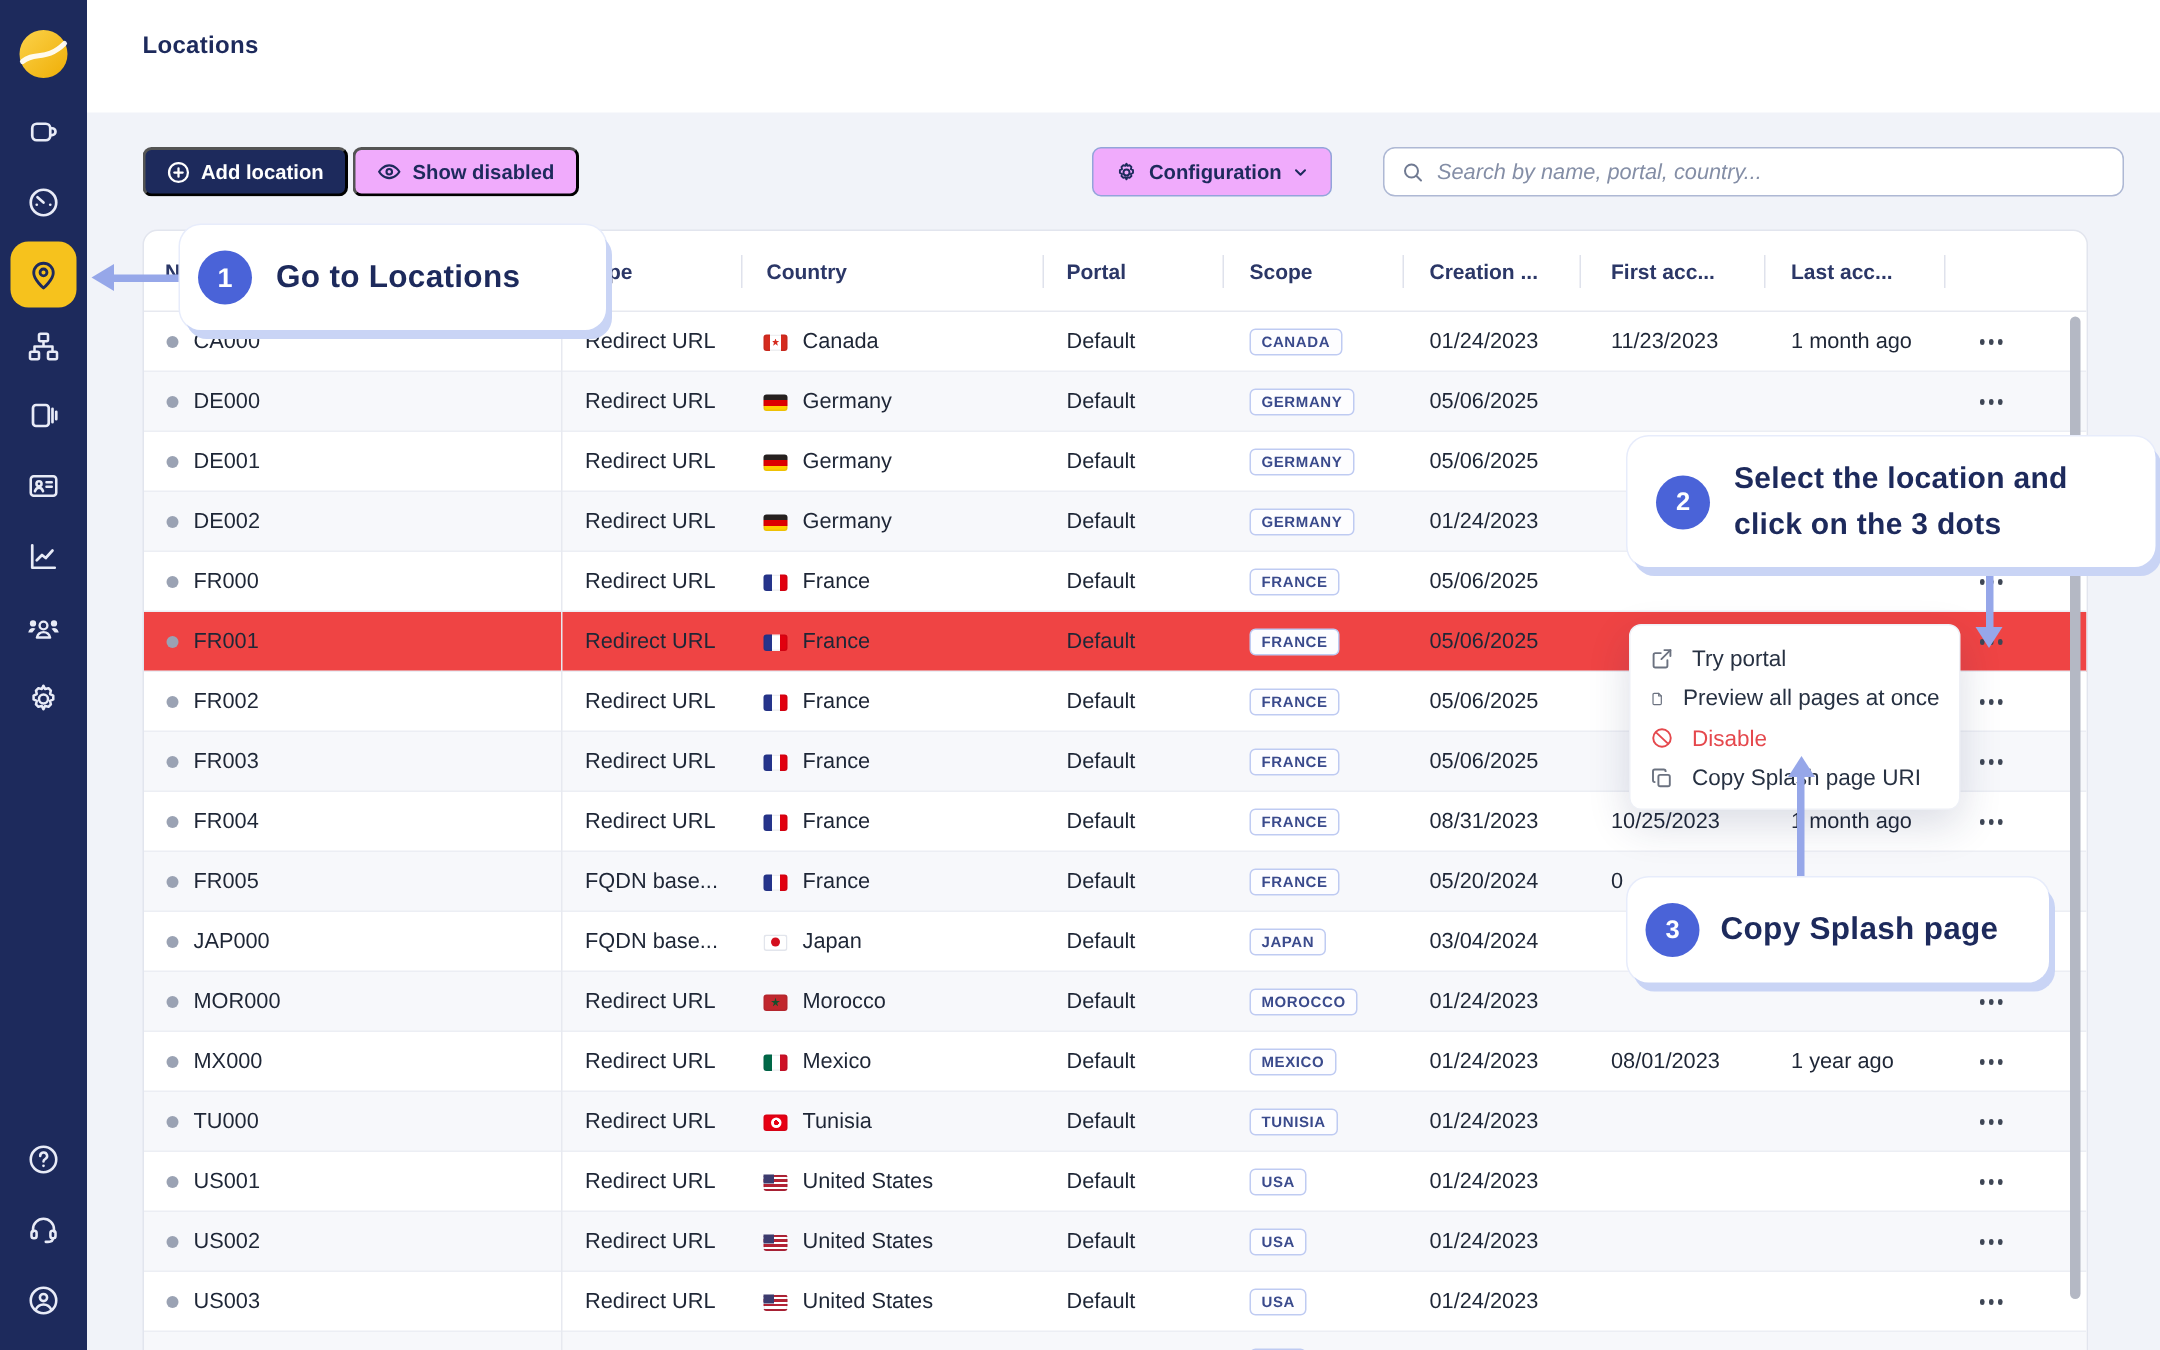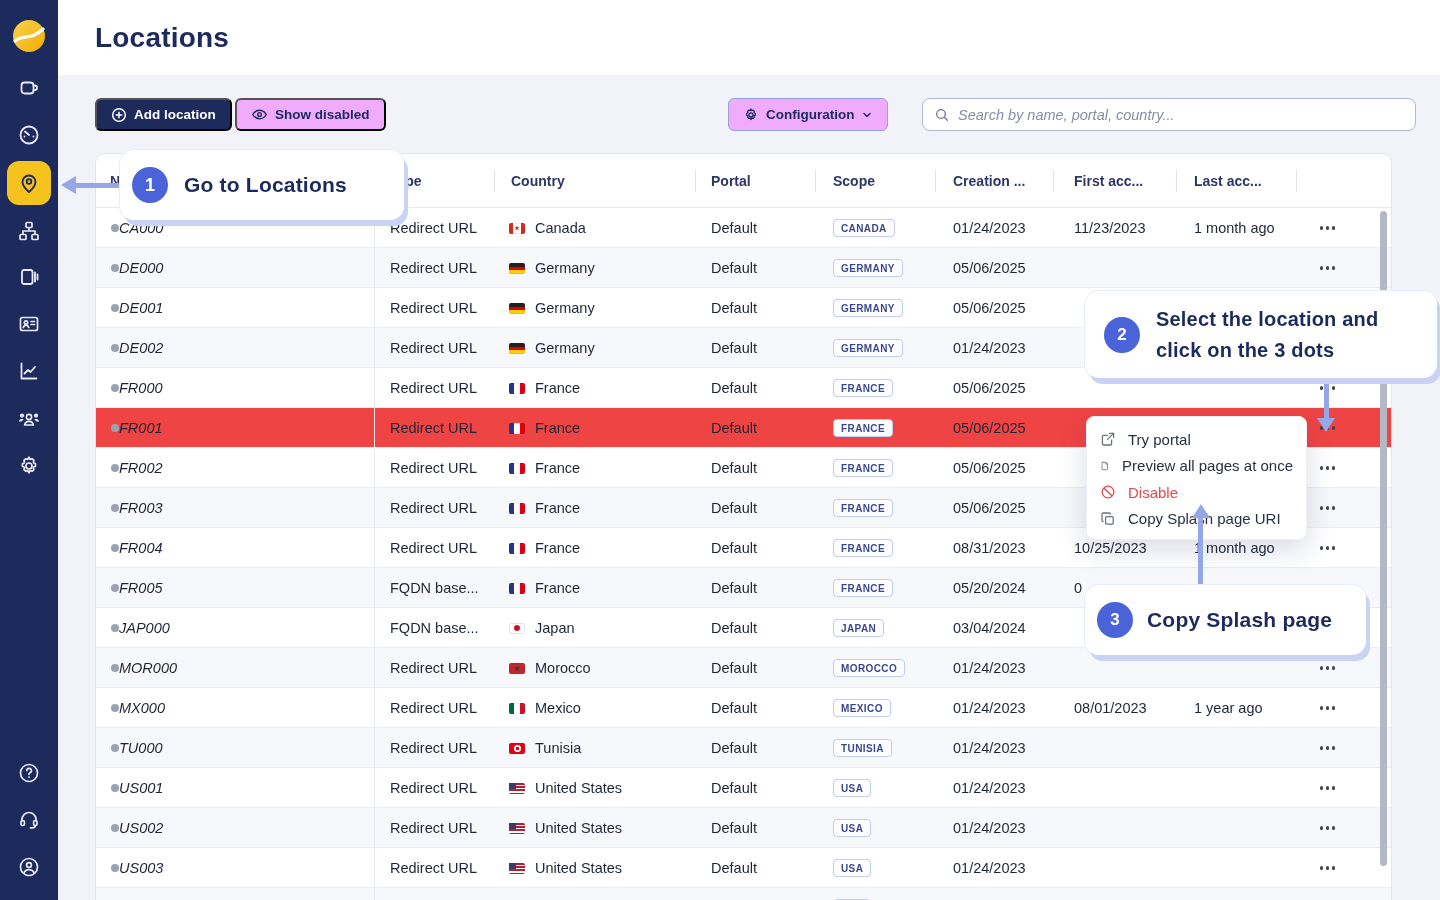--- a/index.html
+++ b/index.html
@@ -8,21 +8,21 @@
   .screen { position:relative; width:1440px; height:900px; overflow:hidden; background:#f1f3f9; }
 
   
   .sidebar { position:absolute; left:0; top:0; width:58px; height:900px; background:#1d2a5c; z-index:5; }
   .nav-slot { position:absolute; left:50%; transform:translateX(-50%); display:flex; align-items:center; justify-content:center; cursor:pointer; }
   .nav-slot svg { display:block; }
   .nav-active { width:44px; height:44px; background:#f6c21d; border-radius:12px; }
 
   
   .topband { position:absolute; left:58px; top:0; width:1382px; height:75px; background:#ffffff; z-index:1; }
-  .page-title { position:absolute; left:37px; top:22px; font-size:28px; font-weight:700; color:#1d2a5c; letter-spacing:0.2px; }
+  .page-title { position:absolute; left:37px; top:22px; font-size:16px; font-weight:700; color:#1d2a5c; letter-spacing:0.2px; }
 
   
   .main { position:absolute; left:58px; top:75px; width:1382px; height:825px; z-index:1; }
 
   .btn { position:absolute; top:23px; height:33px; display:flex; align-items:center; gap:7px; border-radius:6px; padding:0 14px; font-size:13.5px; font-weight:700; cursor:pointer; }
   .btn-dark { left:37px; background:#1d2a5c; color:#ffffff; }
   .btn-light { background:#f0abfc; color:#1d2a5c; }
   .btn-show { left:177px; }
   .btn-config { left:670px; border:1px solid #93a4da; font-weight:600; }
   .searchbox { position:absolute; left:840px; top:23px; width:494px; height:33px; background:#fff; border:1px solid #aeb8d4; border-radius:8px; display:flex; align-items:center; padding:0 11px; gap:8px;margin-left:24px; }
@@ -33,21 +33,21 @@
   .table { position:absolute; left:37px; top:78px; width:1297px; height:760px; background:#fff; border:1px solid #e2e5ee; border-radius:10px 10px 0 0; overflow:hidden; }
   .thead { position:relative; height:54px; border-bottom:1px solid #e7e9f0; }
   .th { position:absolute; top:19px; font-size:14px; font-weight:700; color:#2b3767; white-space:nowrap; }
   .hdiv { position:absolute; top:16px; width:1px; height:22px; background:#dfe2ec; }
   .col-line { position:absolute; left:278px; top:54px; bottom:0; width:1px; background:#e7e9f0; z-index:3; }
 
   .row { position:relative; height:40px; background:#fff; border-bottom:1px solid #eceef4; }
   .row.stripe { background:#f7f8fb; }
   .row.selected { background:#ef4444; }
   .cell { position:absolute; top:0; height:40px; display:flex; align-items:center; font-size:14.5px; color:#1e2636; white-space:nowrap; }
-  .c-dot { left:15px; } .c-name { left:23px;font-style:italic; } .c-type { left:294px; }
+  .c-dot { left:15px; } .c-name { left:33px; } .c-type { left:294px; }
   .c-country { left:413px; gap:10px; } .c-portal { left:615px; } .c-scope { left:737px; }
   .c-creation { left:857px; } .c-first { left:978px; } .c-last { left:1098px; } .c-actions { left:1222px; }
   .status-dot { width:8px; height:8px; border-radius:50%; background:#9aa2b3; }
 
   .badge { display:inline-block; padding:2.5px 7px; border:1px solid #bfcbf2; border-radius:4px; background:#fdfdff; font-size:10px; font-weight:700; letter-spacing:0.4px; color:#3a4a8c; }
   .dots { display:flex; gap:2.6px; cursor:pointer; padding:6px 2px; }
   .dots i { width:3.4px; height:3.4px; border-radius:50%; background:#3e4655; }
 
   .flag { width:16px; height:11px; border-radius:2px; flex:0 0 auto; position:relative; box-shadow:inset 0 0 0 1px rgba(20,30,60,0.07); }
   .flag-ca { background:linear-gradient(90deg,#d52b1e 0 27%,#fff 27% 73%,#d52b1e 73%); }

